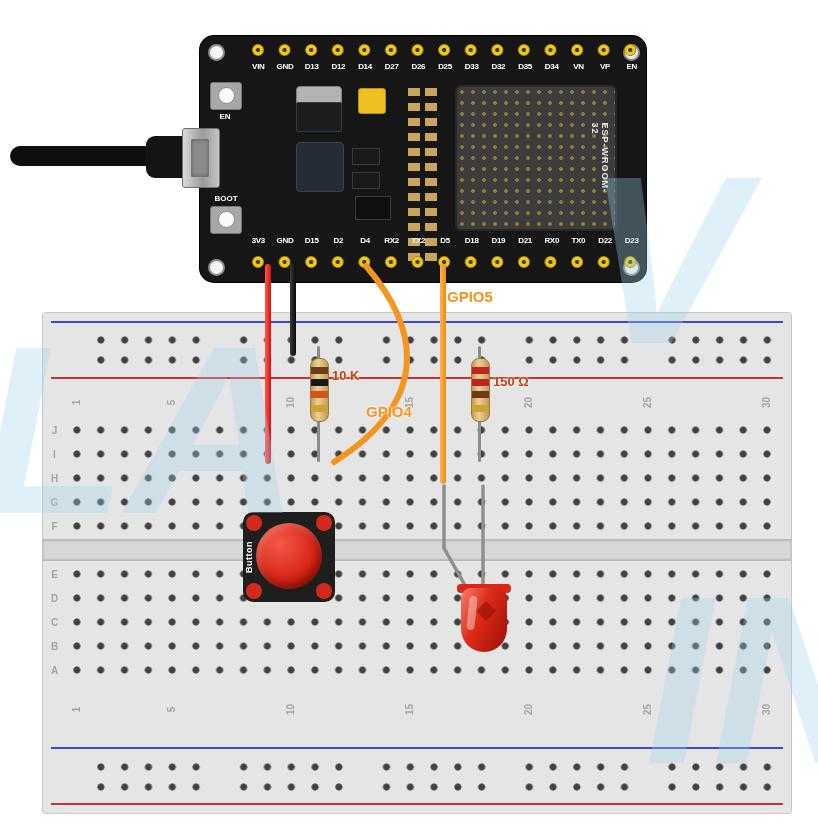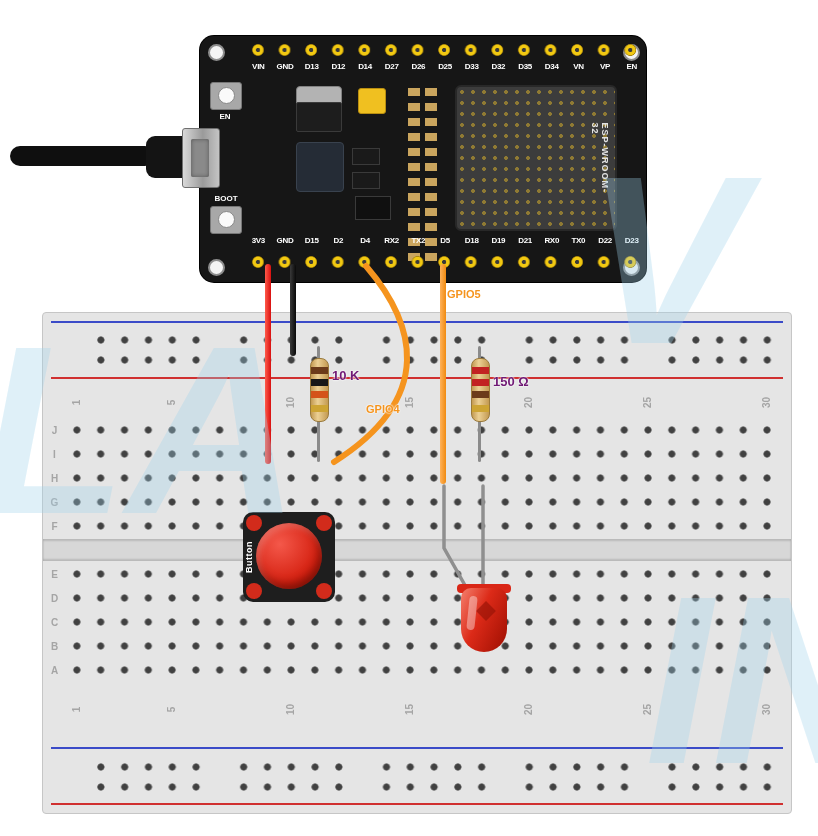--- a/index.html
+++ b/index.html
@@ -126,22 +126,22 @@
     border-radius:10px 10px 23px 23px;
     background:linear-gradient(115deg,#f0705e 8%,#dc2a18 42%,#a81305 90%);}
   .led-bulb:after{content:"";position:absolute;left:7px;top:8px;width:8px;height:34px;
     background:rgba(255,255,255,.38);border-radius:6px;transform:rotate(6deg);}
   .led-bulb:before{content:"";position:absolute;left:18px;top:16px;width:14px;height:14px;
     background:#8f1005;transform:rotate(45deg);opacity:.6;}
 
   
   .anno{position:absolute;z-index:6;font-weight:bold;white-space:nowrap;
     text-shadow:0 0 2px #fff,0 0 2px #fff;}
-  .anno-orange{color:#f5941e;font-size:11px;}
-  .anno-black{color:#701a75;font-size:13px;}
+  .anno-orange{color:#f5941e;font-size:15px;}
+  .anno-black{color:#c2410c;font-size:13px;}
   .lbl-gpio5{left:447px;top:288px;}
   .lbl-gpio4{left:366px;top:403px;}
   .lbl-10k{left:332px;top:368px;}
   .lbl-220{left:493px;top:374px;}
 </style>
 </head>
 <body>
 
 <div class="canvas">
 

